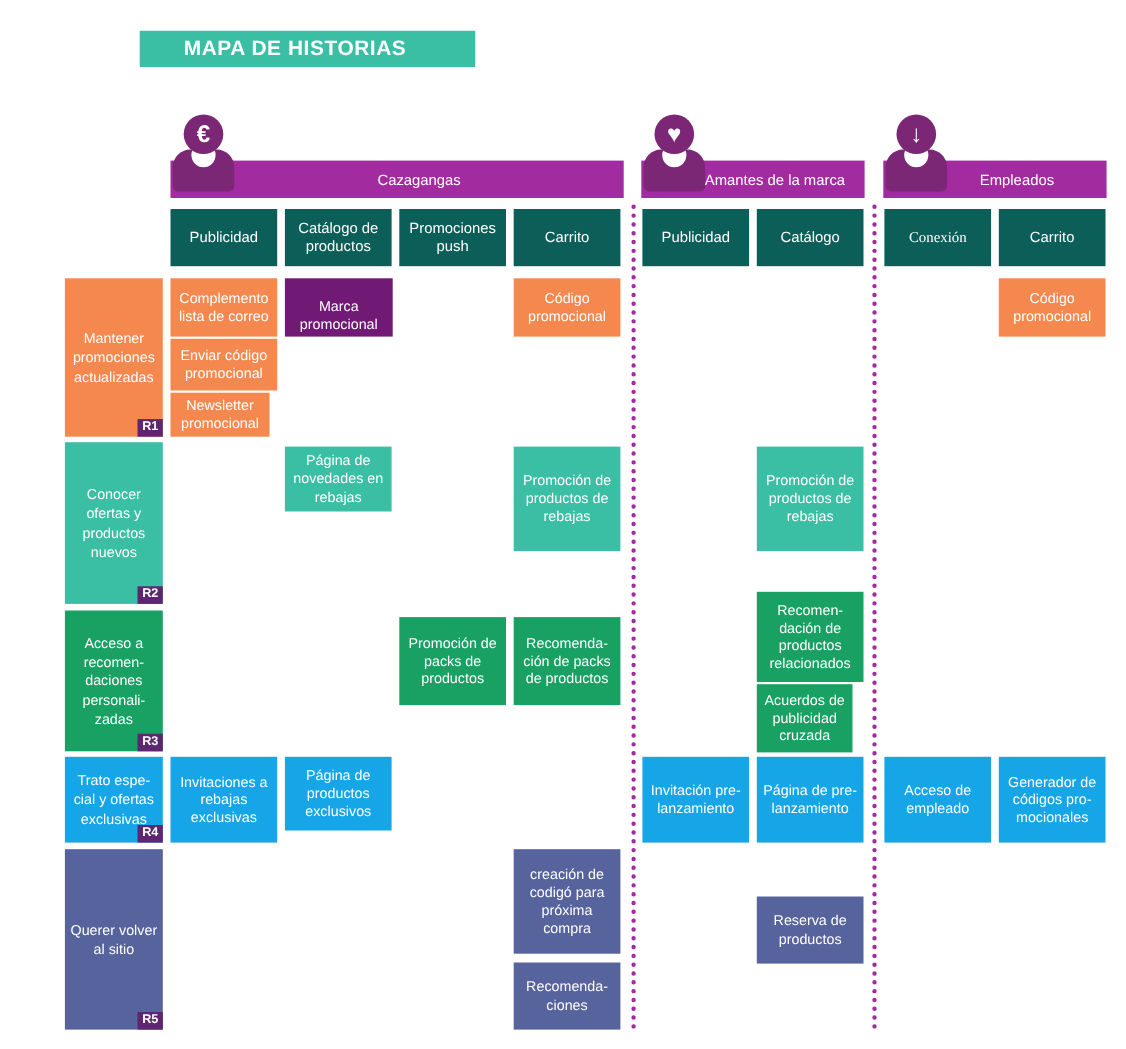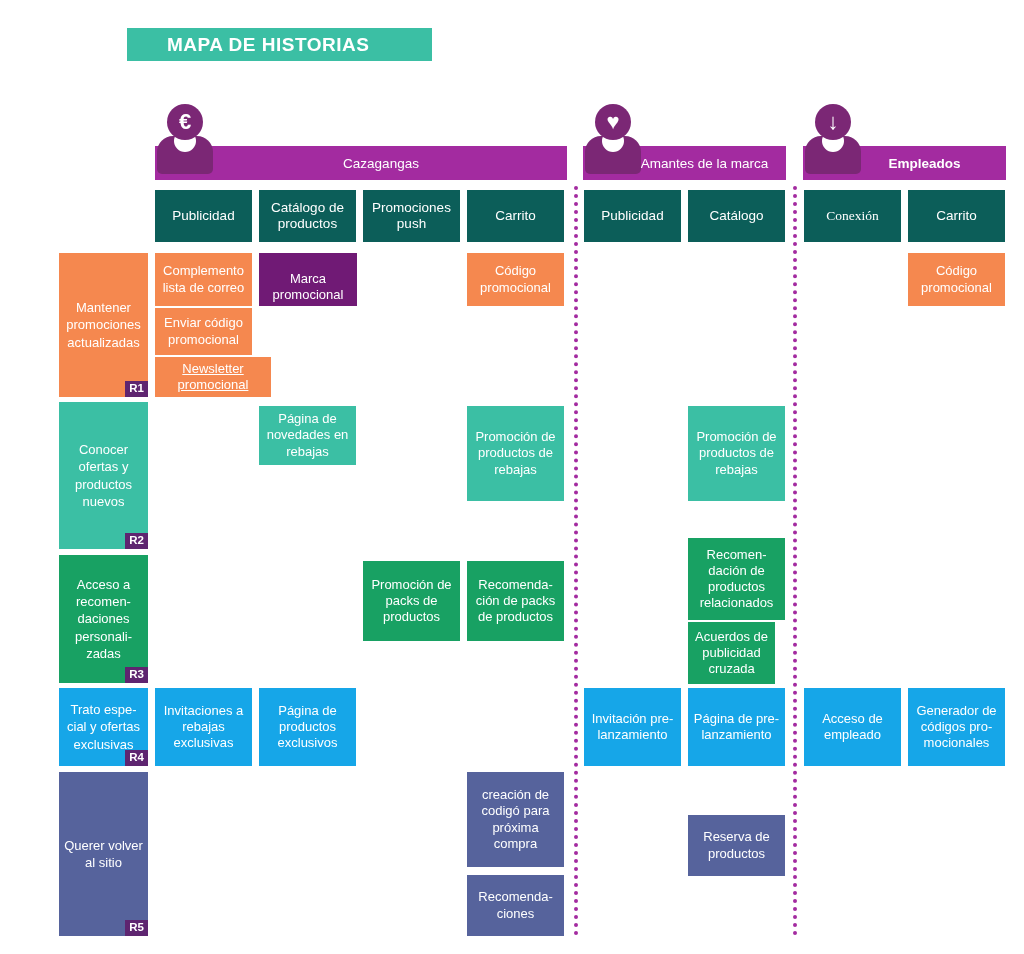--- a/index.html
+++ b/index.html
@@ -159,21 +159,21 @@
     <span class="persona-label">Amantes de la marca</span>
   </div>
   <div class="avatar" style="left:578px; top:104px;">
     <div class="body-shape"></div>
     <div class="neck"></div>
     <div class="head-circle">
       <span class="glyph">♥</span>
     </div>
   </div>
 
-  <div class="persona-bar" style="left:803px; top:146px; width:203px;font-weight:bold;">
+  <div class="persona-bar" style="left:803px; top:146px; width:203px;">
     <span class="persona-label">Empleados</span>
   </div>
   <div class="avatar" style="left:798px; top:104px;">
     <div class="body-shape"></div>
     <div class="neck"></div>
     <div class="head-circle">
       <span class="glyph">↓</span>
     </div>
   </div>
 
@@ -225,21 +225,21 @@
     <span>Querer volver al sitio</span>
     <span class="row-badge">R5</span>
   </div>
 
   <div class="card" style="left:155px; top:253px; width:97px; height:53px; background:#F5884F;">
     <span>Complemento lista de correo</span>
   </div>
   <div class="card" style="left:155px; top:308px; width:97px; height:47px; background:#F5884F;">
     <span>Enviar código promocional</span>
   </div>
-  <div class="card" style="left:155px; top:357px; width:116px; height:40px; background:#F5884F;text-decoration:underline;">
+  <div class="card" style="left:155px; top:357px; width:90px; height:40px; background:#F5884F;">
     <span>Newsletter promocional</span>
   </div>
   <div class="card" style="left:259px; top:253px; width:98px; height:53px; background:#701a75;align-items:flex-end;">
     <span>Marca promocional</span>
   </div>
   <div class="card" style="left:467px; top:253px; width:97px; height:53px; background:#F5884F;">
     <span>Código promocional</span>
   </div>
   <div class="card" style="left:908px; top:253px; width:97px; height:53px; background:#F5884F;">
     <span>Código promocional</span>
@@ -264,21 +264,21 @@
   <div class="card" style="left:688px; top:538px; width:97px; height:82px; background:#18A163;">
     <span>Recomen-dación de productos relacionados</span>
   </div>
   <div class="card" style="left:688px; top:622px; width:87px; height:62px; background:#18A163;">
     <span>Acuerdos de publicidad cruzada</span>
   </div>
 
   <div class="card" style="left:155px; top:688px; width:97px; height:78px; background:#16A6E8;">
     <span>Invitaciones a rebajas exclusivas</span>
   </div>
-  <div class="card" style="left:259px; top:688px; width:97px; height:78px; background:#16A6E8;">
+  <div class="card" style="left:259px; top:688px; width:97px; height:67px; background:#16A6E8;">
     <span>Página de productos exclusivos</span>
   </div>
   <div class="card" style="left:584px; top:688px; width:97px; height:78px; background:#16A6E8;">
     <span>Invitación pre-lanzamiento</span>
   </div>
   <div class="card" style="left:688px; top:688px; width:97px; height:78px; background:#16A6E8;">
     <span>Página de pre-lanzamiento</span>
   </div>
   <div class="card" style="left:804px; top:688px; width:97px; height:78px; background:#16A6E8;">
     <span>Acceso de empleado</span>

